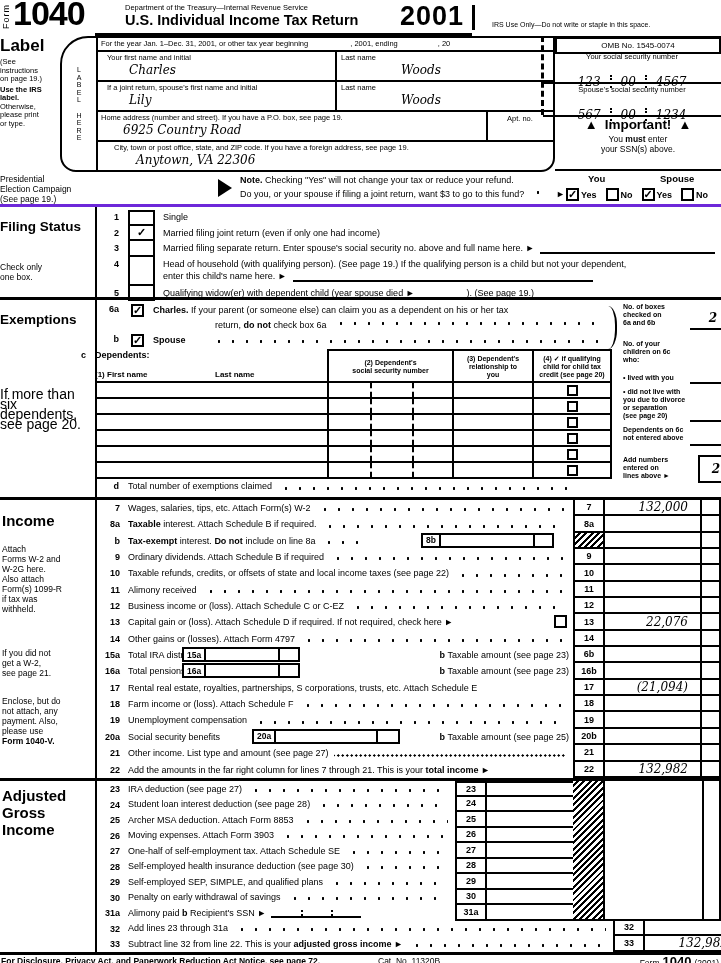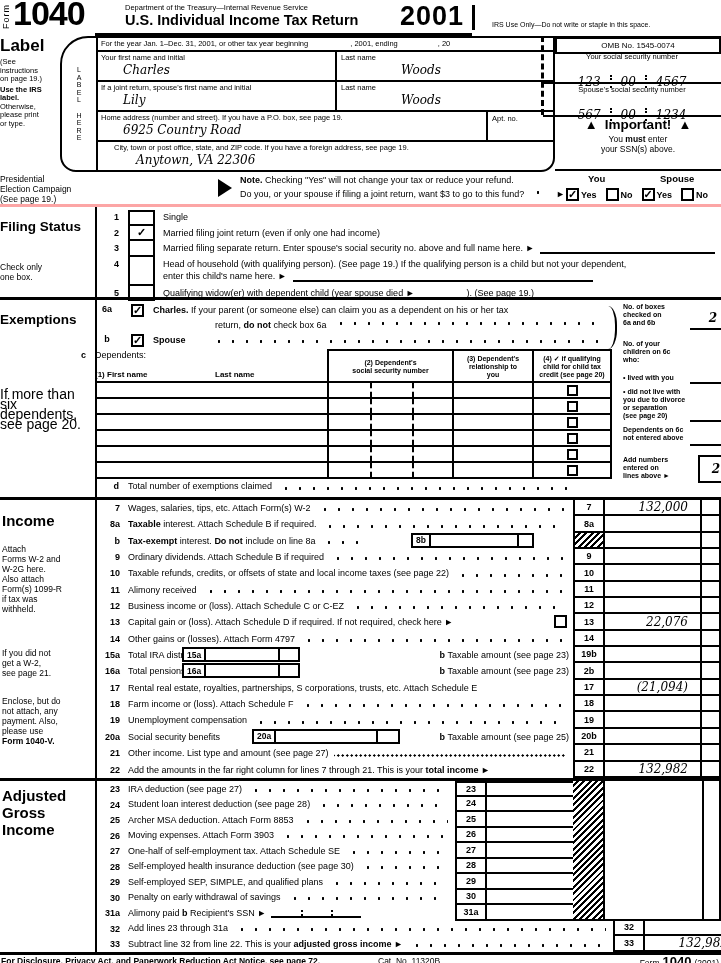--- a/index.html
+++ b/index.html
@@ -31,43 +31,43 @@
 .sec-label{position:absolute;left:0;top:36px;width:721px;height:137px}
 .lsb{position:absolute;left:0;top:0;width:58px}
 .lsb .t{font-size:17px;font-weight:bold}
 .lsb .n{font-size:7.5px;line-height:8.5px;margin-top:2px}
 .lblbox{position:absolute;left:60px;top:0;width:495px;height:136px;border:2.5px solid #000;border-radius:28px 0 14px 16px;display:flex}
 .rail{width:36px;border-right:2.5px solid #000;display:flex;align-items:center;justify-content:center;font-size:7px;line-height:7.6px;text-align:center}
 .fields{flex:1;display:flex;flex-direction:column}
 .frowA{height:14px;border-bottom:2px solid #000;display:flex;align-items:center;font-size:7.5px;padding-left:3px}
 .frowA .gap{display:inline-block}
 .nrow{height:31px;border-bottom:2px solid #000;display:flex}
-.nrow .c1{flex:1;padding:1px 0 0 3px}
+.nrow .c1{flex:1;padding:1px 0 0 9px}
 .nrow .c2{width:218px;border-left:2px solid #000;padding:1px 0 0 4px}
 .flabel{font-size:7.5px;display:block}
 .fval{margin:2px 0 0 22px;display:inline-block}
 .arow3{height:30px;border-bottom:2px solid #000;display:flex}
 .arow3 .c1{flex:1;padding:1px 0 0 3px}
-.arow3 .apt{width:67px;border-left:2px solid #000;padding:2px 0 0 4px}
+.arow3 .apt{width:67px;border-left:2px solid #000;padding:2px 0 0 19px}
 .crow{height:29px;padding:1px 0 0 16px}
 .ombbox{position:absolute;left:555px;top:0;width:166px;height:18px;border:2.5px solid #000;border-top-width:3px;display:flex;align-items:center;justify-content:center;font-size:8px}
 .ssnrail{position:absolute;left:543px;top:15px;width:178px}
 .ssnblk{height:33px;border-bottom:2px solid #000;text-align:center;padding-top:1px}
 .ssnblk.last{border-bottom-width:2.5px}
 .ssnlab{font-size:7.5px}
 .ssnval{display:flex;align-items:center;justify-content:center;margin-top:14px}
 .ssnval .sep{border-left:2px dotted #000;height:13px;margin:0 9px}
 .dashv{position:absolute;left:541px;top:0;height:79px;border-left:3px dashed #000}
 .impbox{position:absolute;left:555px;top:78px;width:166px;height:57px;border-bottom:2.5px solid #000;text-align:center;padding-top:3px}
 .imptitle{display:flex;align-items:center;justify-content:center;gap:7px}
 .imptitle .tri{font-size:13px;line-height:13px}
 .imptitle .t{font-size:13.5px;font-weight:bold}
 .impbody{font-size:8.5px;line-height:10px;margin-top:2px}
 
-.sec-pres{position:absolute;left:0;top:173px;width:721px;height:34px;border-bottom:3px solid #fca5a5}
+.sec-pres{position:absolute;left:0;top:173px;width:721px;height:34px;border-bottom:3px solid #6d28d9}
 .pressb{position:absolute;left:0;top:1px;width:150px;font-size:8.5px;line-height:10px}
 .ptr{position:absolute;left:218px;top:6px;width:0;height:0;border-left:14px solid #000;border-top:9px solid transparent;border-bottom:9px solid transparent}
 .pnote{position:absolute;left:240px;top:2px;font-size:9px}
 .pq{position:absolute;left:240px;top:16px;width:325px;display:flex;align-items:center;font-size:9px}
 .pyou{position:absolute;left:588px;top:0;font-size:9.5px;font-weight:bold}
 .pspouse{position:absolute;left:660px;top:0;font-size:9.5px;font-weight:bold}
 .pboxes{position:absolute;left:566px;top:15px;display:flex;align-items:center;gap:2px;font-size:9px;font-weight:bold}
 .pboxes .gap{width:5px}
 
 .sec-filing{position:absolute;left:0;top:207px;width:721px;height:93px;border-bottom:3px solid #000}
@@ -86,29 +86,29 @@
 .fwrap{flex:1;padding:2px 6px 0 8px}
 .fline2{display:flex;margin-top:2.5px}
 
 .sec-exem{position:absolute;left:0;top:300px;width:721px;height:197px}
 .esb{position:absolute;left:0;top:12px;width:92px}
 .esb .t{font-size:13.5px;font-weight:bold}
 .esb .n{font-size:14px;line-height:10px;margin-top:62px}
 .sec-exem .rows{top:3px}
 .e6a{position:relative;height:31px}
 .e6b{position:relative;height:15px}
-.enum{position:absolute;left:0;top:1px;width:33px;text-align:center;padding-right:9px;font-weight:bold}
+.enum{position:absolute;left:0;top:1px;width:33px;text-align:right;padding-right:9px;font-weight:bold}
 .e6a .cb,.e6b .cb{position:absolute;left:36px;top:1px}
 .e6a .l1{position:absolute;left:58px;top:2px;white-space:nowrap}
 .e6a .l2{position:absolute;left:120px;top:16px;right:116px;display:flex;align-items:flex-start}
 .e6b .l1{position:absolute;left:58px;top:1px;font-weight:bold}
 .e6b .ld{position:absolute;left:110px;top:0;right:116px;height:14px;display:flex}
 .brace{position:absolute;left:513px;top:-28px;width:9px;height:43px;border-right:2.5px solid #000;border-radius:0 10px 10px 0/0 21px 21px 0}
 .ehead{position:relative;height:34px;width:517px;border-bottom:2px solid #000}
-.ehead .dep{position:absolute;left:33px;top:1px;font-weight:normal}
+.ehead .dep{position:absolute;left:33px;top:1px;font-weight:bold}
 .ehead .h1a{position:absolute;left:33px;bottom:2px;font-weight:bold;font-size:8px}
 .ehead .h1b{position:absolute;left:120px;bottom:2px;font-weight:bold;font-size:8px}
 .hcell{position:absolute;top:0;height:34px;border-left:2px solid #000;font-size:7px;line-height:8px;font-weight:bold;text-align:center;display:flex;align-items:center;justify-content:center;padding:1px}
 .hcell.c2{left:232px;width:125px;border-top:2px solid #000}
 .hcell.c3{left:357px;width:80px;border-top:2px solid #000}
 .hcell.c4{left:437px;width:80px;border-top:2px solid #000;border-right:2px solid #000}
 .drow{display:flex;width:517px;height:16px;border-bottom:2px solid #000}
 .dc{height:100%}
 .dc.name{width:232px}
 .dc.ssn{width:125px;border-left:2px solid #000;position:relative}
@@ -549,21 +549,21 @@
         <div class="cell camt">
             <span class="hand"></span>
           </div>
         <div class="cell ccent"></div>
       </div>
       <div class="irow">
         <span class="inum">b</span>
         <div class="itxt">
             <span class="lbl"><b>Tax-exempt</b><span> interest. </span><b>Do not</b><span> include on line 8a</span></span>
             <div class="lead fx" style="width:38px"></div>
-          <div class="sbox" style="left:283px;width:123px">
+          <div class="sbox" style="left:293px;width:133px">
               <span class="tag">8b</span>
               <div class="mid" style="width:92px"></div>
               <div class="end" style="width:16px"></div>
             </div>
         </div>
         <div class="cell cbox hatch"></div>
         <div class="cell camt"></div>
         <div class="cell ccent"></div>
       </div>
       <div class="irow">
@@ -642,38 +642,38 @@
         <span class="inum">15a</span>
         <div class="itxt">
             <span class="lbl"><span>Total IRA distributions</span></span>
           <div class="sbox" style="left:54px;width:118px">
               <span class="tag">15a</span>
               <div class="mid" style="width:72px"></div>
               <div class="end" style="width:14px"></div>
             </div>
           <span class="btax"><b>b</b><span> Taxable amount (see page 23)</span></span>
         </div>
-        <div class="cell cbox">19b</div>
+        <div class="cell cbox">6b</div>
         <div class="cell camt">
             <span class="hand"></span>
           </div>
         <div class="cell ccent"></div>
       </div>
       <div class="irow">
         <span class="inum">16a</span>
         <div class="itxt">
             <span class="lbl"><span>Total pensions and annuities</span></span>
           <div class="sbox" style="left:54px;width:118px">
               <span class="tag">16a</span>
               <div class="mid" style="width:72px"></div>
               <div class="end" style="width:14px"></div>
             </div>
           <span class="btax"><b>b</b><span> Taxable amount (see page 23)</span></span>
         </div>
-        <div class="cell cbox">2b</div>
+        <div class="cell cbox">16b</div>
         <div class="cell camt">
             <span class="hand"></span>
           </div>
         <div class="cell ccent"></div>
       </div>
       <div class="irow">
         <span class="inum">17</span>
         <div class="itxt">
             <span class="lbl"><span>Rental real estate, royalties, partnerships, S corporations, trusts, etc. Attach Schedule E</span></span>
           </div>

